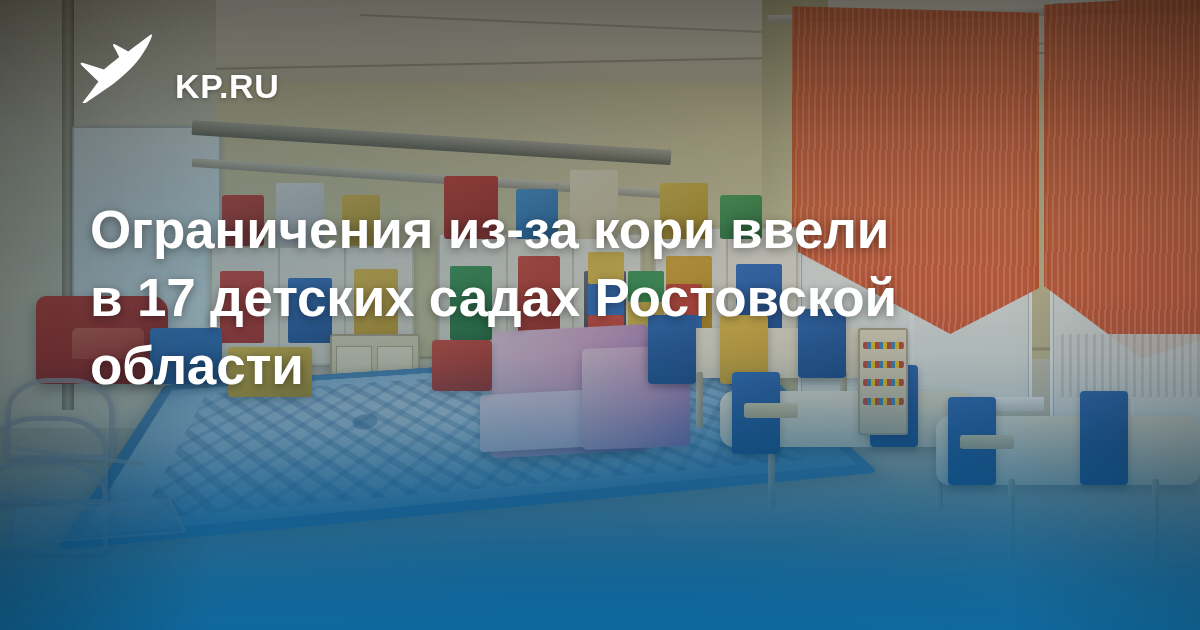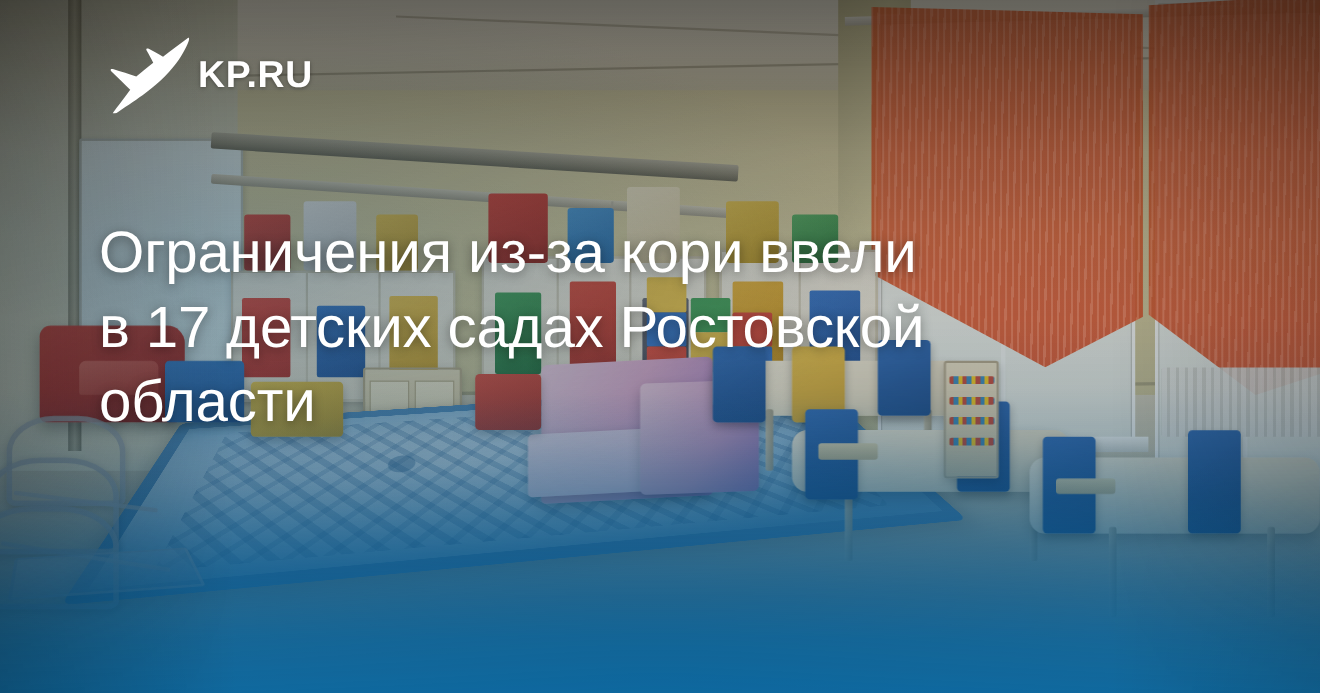--- a/index.html
+++ b/index.html
@@ -330,33 +330,33 @@
   .ov-vignette {
     position:absolute; inset:0;
     background:
       linear-gradient(90deg, rgba(0,0,0,.26) 0%, rgba(0,0,0,0) 18%, rgba(0,0,0,0) 84%, rgba(0,0,0,.14) 100%);
   }
 
   
   .content { position:absolute; inset:0; }
 
   .brand {
-    position:absolute; left:94px; top:33px;
-    display:flex; align-items:center; gap:8px;
+    position:absolute; left:74px; top:33px;
+    display:flex; align-items:flex-end; gap:23px;
   }
   .brand-logo { width:78px; height:70px; display:block; }
   .brand-text {
     font-size:34px; font-weight:700; color:#fff;
     letter-spacing:.6px; line-height:1;
     text-shadow:0 1px 4px rgba(0,0,0,.35);
   }
 
   .headline {
     position:absolute; left:90px; top:196px; width:900px;
-    font-size:53px; font-weight:400; line-height:68px;
+    font-size:53px; font-weight:700; line-height:68px;
     color:#ffffff; letter-spacing:-0.2px;
     text-shadow:0 2px 10px rgba(0,0,0,.42);
     white-space:pre-line;
   }
 
   .badge {
     position:absolute; left:90px; top:483px;
     display:flex; align-items:center; gap:26px;
   }
   .badge-circle {

